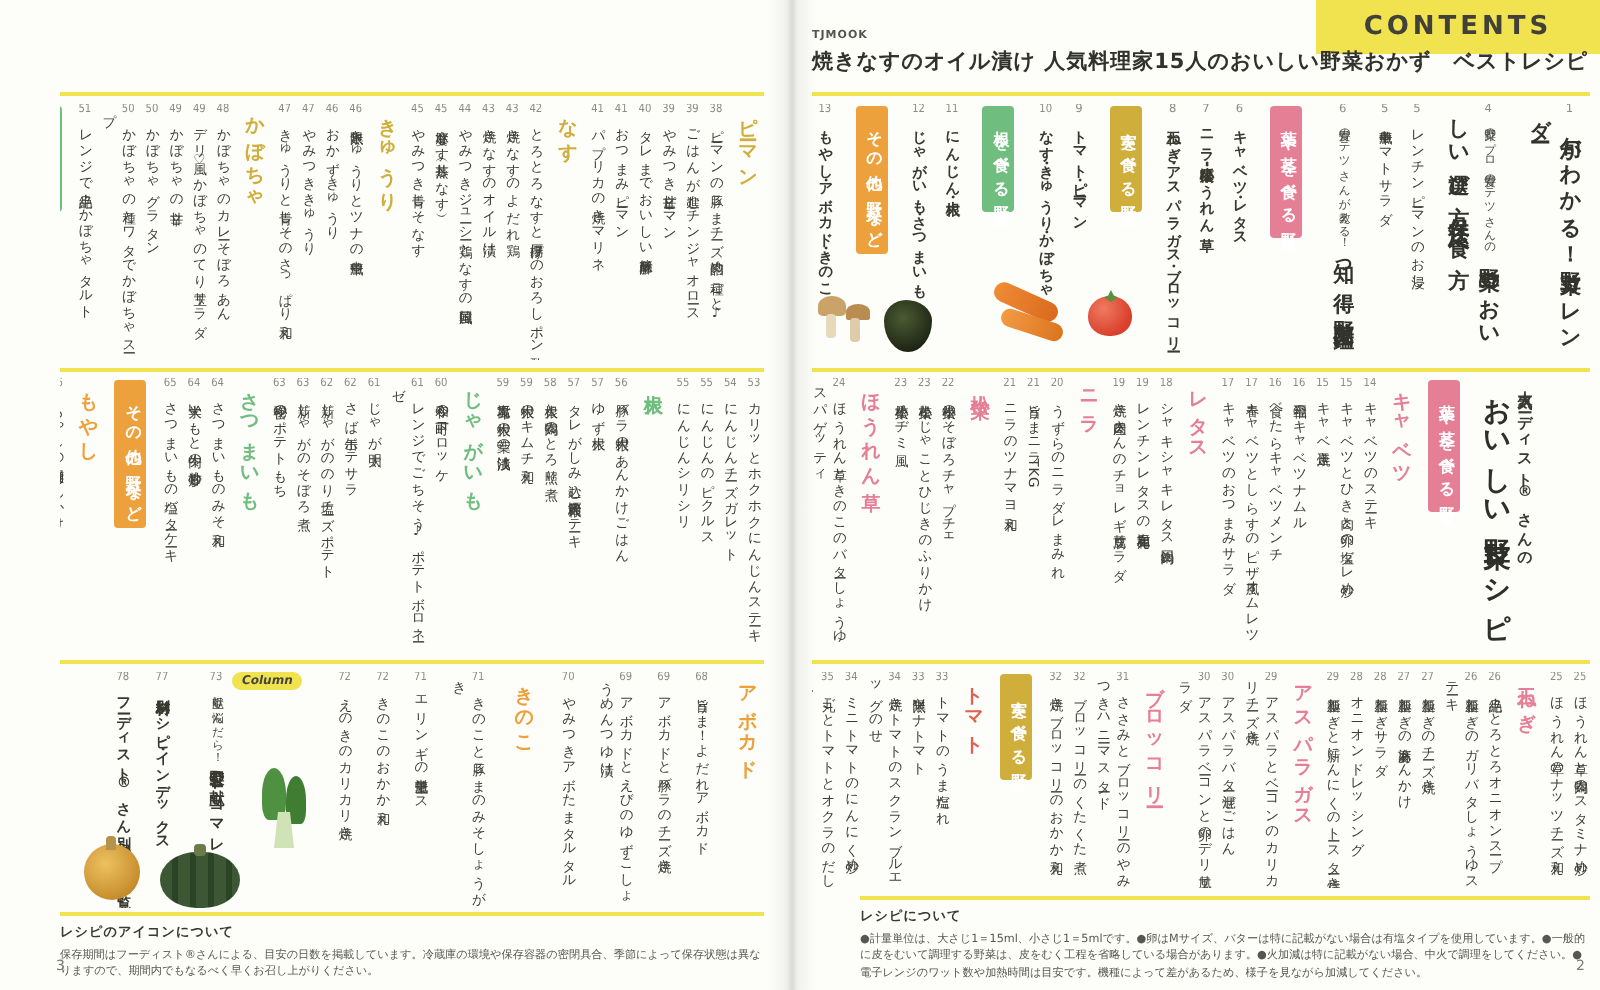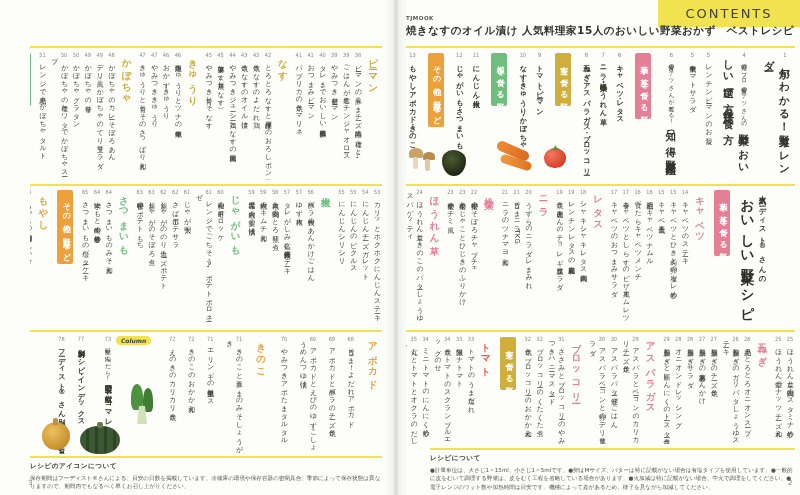--- a/index.html
+++ b/index.html
@@ -3,21 +3,21 @@
 <meta charset="utf-8">
 <style>
   html,body{margin:0;padding:0;background:#e9e7e2;}
   .canvas{position:relative;width:800px;height:495px;background:#fdfdfa;overflow:hidden;
           font-family:"DejaVu Sans",sans-serif;color:#3c3c38;}
   
   .gutter{position:absolute;left:384px;top:0;width:24px;height:495px;
     background:linear-gradient(90deg,rgba(0,0,0,0) 0%,rgba(0,0,0,.05) 38%,rgba(0,0,0,.14) 50%,rgba(0,0,0,.05) 62%,rgba(0,0,0,0) 100%);}
   
   .banner{position:absolute;left:658px;top:0;width:142px;height:27px;display:flex;align-items:center;justify-content:center;
-    font-weight:normal;font-size:13px;letter-spacing:2px;color:#41413a;}
+    font-weight:bold;font-size:13px;letter-spacing:2px;color:#41413a;}
   
   .imprint{position:absolute;left:406px;top:15px;font-size:5.5px;font-weight:bold;color:#55554e;letter-spacing:.5px;}
   .htitle{position:absolute;left:406px;top:24px;font-size:10.5px;font-weight:bold;color:#32322c;letter-spacing:.5px;}
   .rule{position:absolute;height:2px;}
   
   .band{position:absolute;display:flex;flex-direction:row-reverse;align-items:flex-start;overflow:hidden;}
   .band.spread{justify-content:space-between;}
   .vcol{writing-mode:vertical-rl;text-orientation:mixed;height:100%;font-size:6.8px;line-height:1.45;
         letter-spacing:.3px;color:#3d3d37;margin:0 1px;}
   .vcol .pg{text-combine-upright:all;font-size:5.8px;color:#8b8b84;font-weight:normal;margin-bottom:2px;letter-spacing:0;}

